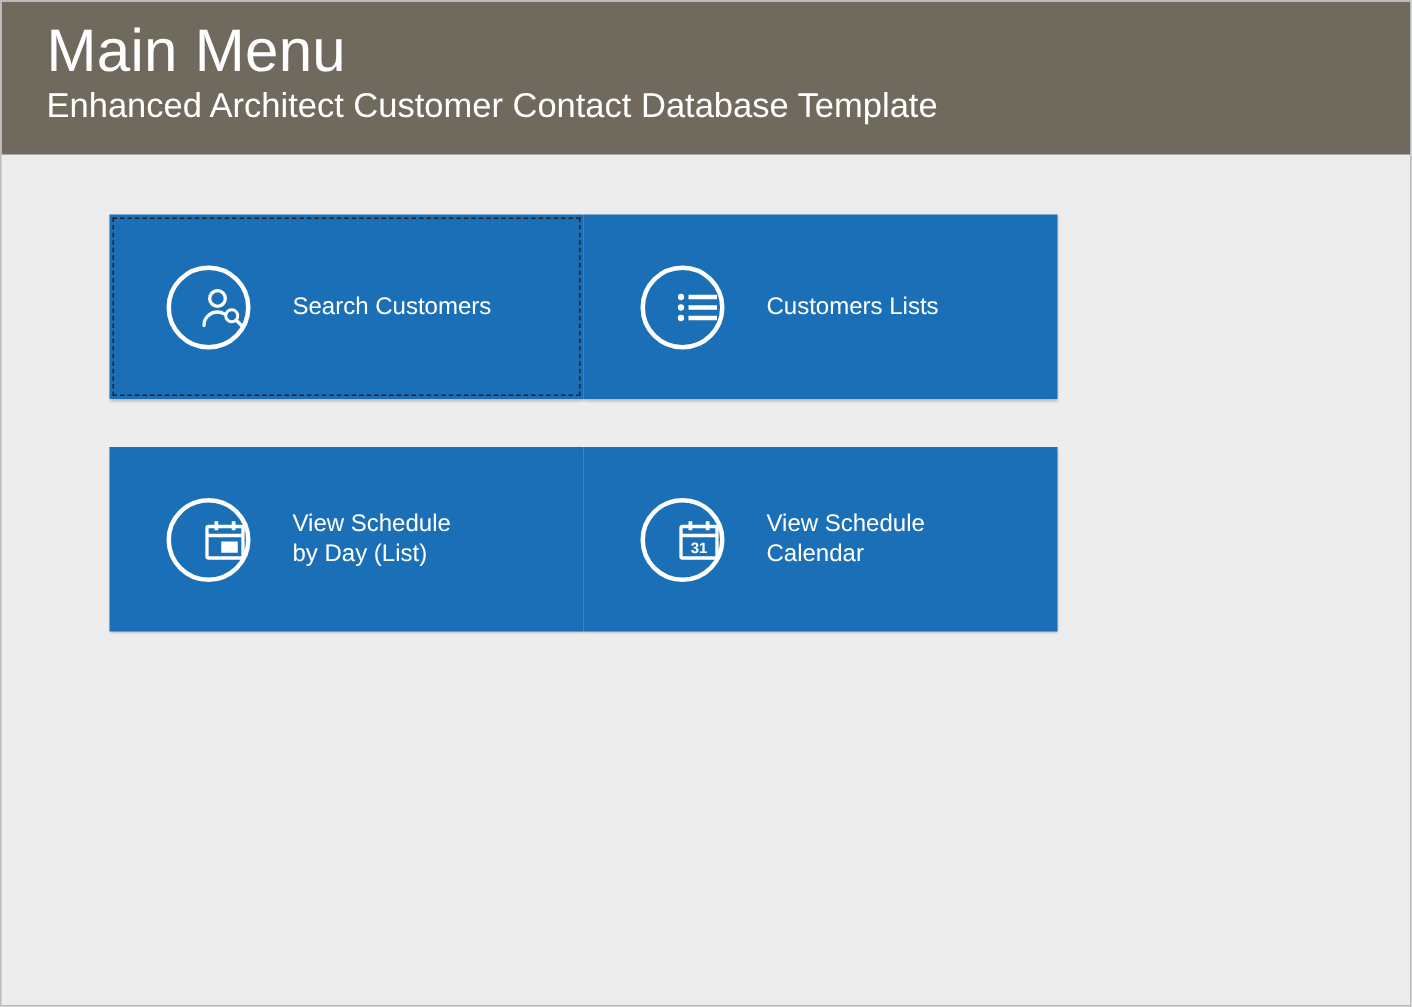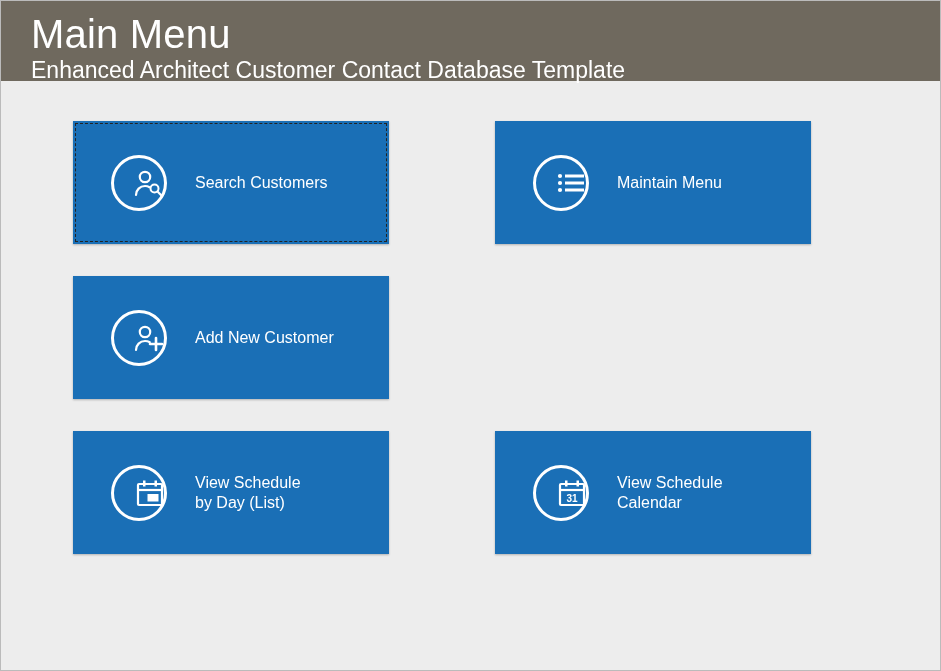--- a/index.html
+++ b/index.html
@@ -8,21 +8,21 @@
     height: 671px;
     background: #ededed;
     font-family: "Segoe UI Light", "Segoe UI", Arial, sans-serif;
     overflow: hidden;
     border: 1px solid #bbb;
   }
   .header {
     background: #6f695e;
     color: #ffffff;
     padding: 12px 30px 16px 30px;
-    height: 80px;
+    height: 102px;
   }
   .header h1 {
     font-size: 40px;
     font-weight: 200;
     line-height: 1.05;
     letter-spacing: 0.2px;
   }
   .header h2 {
     font-size: 23px;
     font-weight: 300;
@@ -31,21 +31,20 @@
   }
   .content {
     position: relative;
     padding: 40px 0 0 0;
   }
   .grid {
     margin-left: 72px;
   }
   .row {
     display: flex;
-    gap: 106px;
     margin-bottom: 32px;
   }
   .card {
     width: 316px;
     height: 123px;
     background: #1a6fb6;
     color: #fff;
     display: flex;
     align-items: center;
     padding-left: 38px;
@@ -105,38 +104,24 @@
         <span class="icon-circle">
           <svg width="30" height="22" viewBox="0 0 30 22" fill="none">
             <circle cx="4" cy="4" r="2.1" fill="#fff"></circle>
             <rect x="9" y="2.5" width="19" height="3" fill="#fff"></rect>
             <circle cx="4" cy="11" r="2.1" fill="#fff"></circle>
             <rect x="9" y="9.5" width="19" height="3" fill="#fff"></rect>
             <circle cx="4" cy="18" r="2.1" fill="#fff"></circle>
             <rect x="9" y="16.5" width="19" height="3" fill="#fff"></rect>
           </svg>
         </span>
-        <span class="card-label">Maintain Menu</span>
+        <span class="card-label">Customers Lists</span>
       </div>
     </div>
 
-    <div class="row">
-
-      <div class="card">
-        <span class="icon-circle">
-          <svg width="30" height="28" viewBox="0 0 30 28" fill="none">
-            <circle cx="11" cy="8" r="5.2" stroke="#fff" stroke-width="2.2"></circle>
-            <path d="M2 26c0-5 4-9 9-9 1.8 0 3.4.5 4.8 1.3" stroke="#fff" stroke-width="2.2" stroke-linecap="round"></path>
-            <line x1="22" y1="14" x2="22" y2="26" stroke="#fff" stroke-width="2.6" stroke-linecap="round"></line>
-            <line x1="16" y1="20" x2="28" y2="20" stroke="#fff" stroke-width="2.6" stroke-linecap="round"></line>
-          </svg>
-        </span>
-        <span class="card-label">Add New Customer</span>
-      </div>
-    </div>
 
     <div class="row">
 
       <div class="card">
         <span class="icon-circle">
           <svg width="28" height="28" viewBox="0 0 28 28" fill="none">
             <rect x="2" y="5" width="24" height="21" rx="1" stroke="#fff" stroke-width="2.2"></rect>
             <line x1="2" y1="11" x2="26" y2="11" stroke="#fff" stroke-width="2.2"></line>
             <rect x="7" y="1.5" width="2.5" height="6" fill="#fff"></rect>
             <rect x="18.5" y="1.5" width="2.5" height="6" fill="#fff"></rect>

